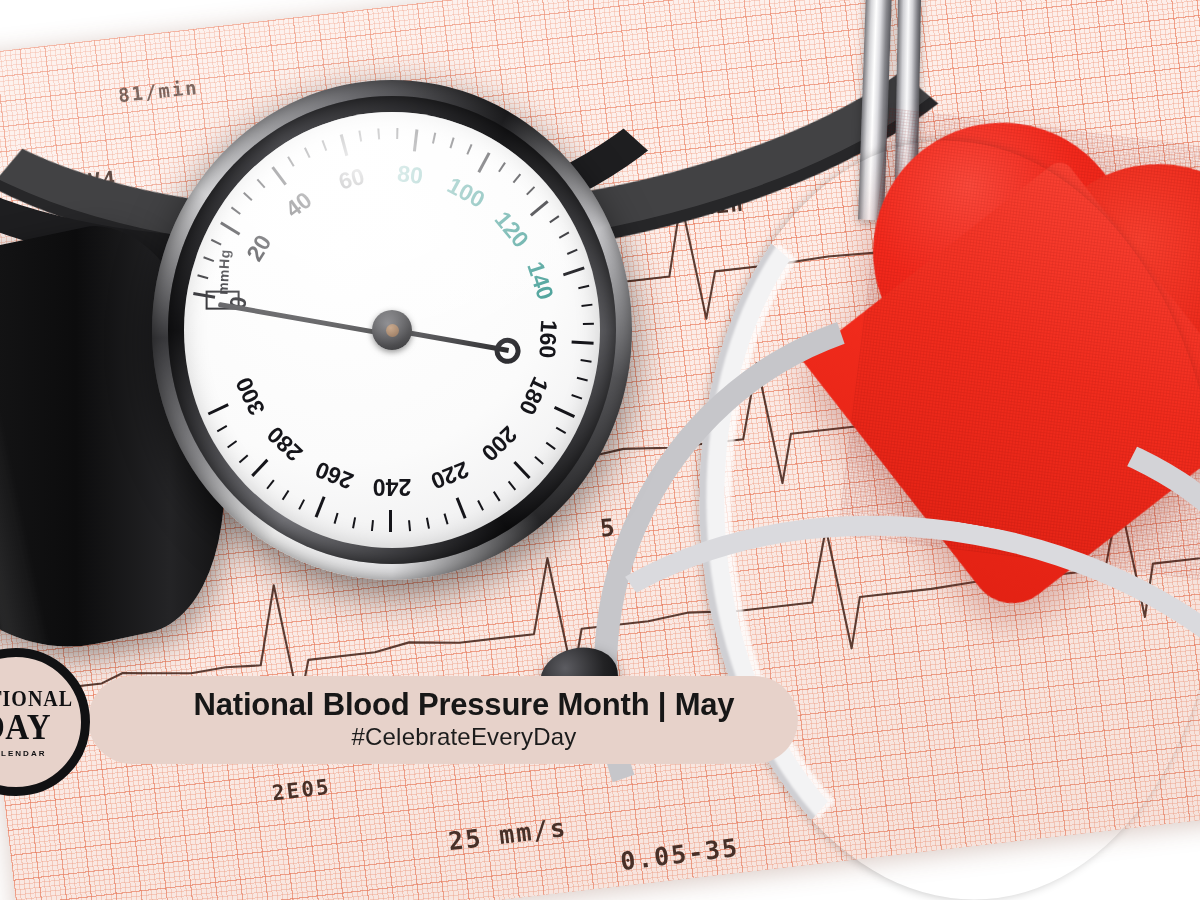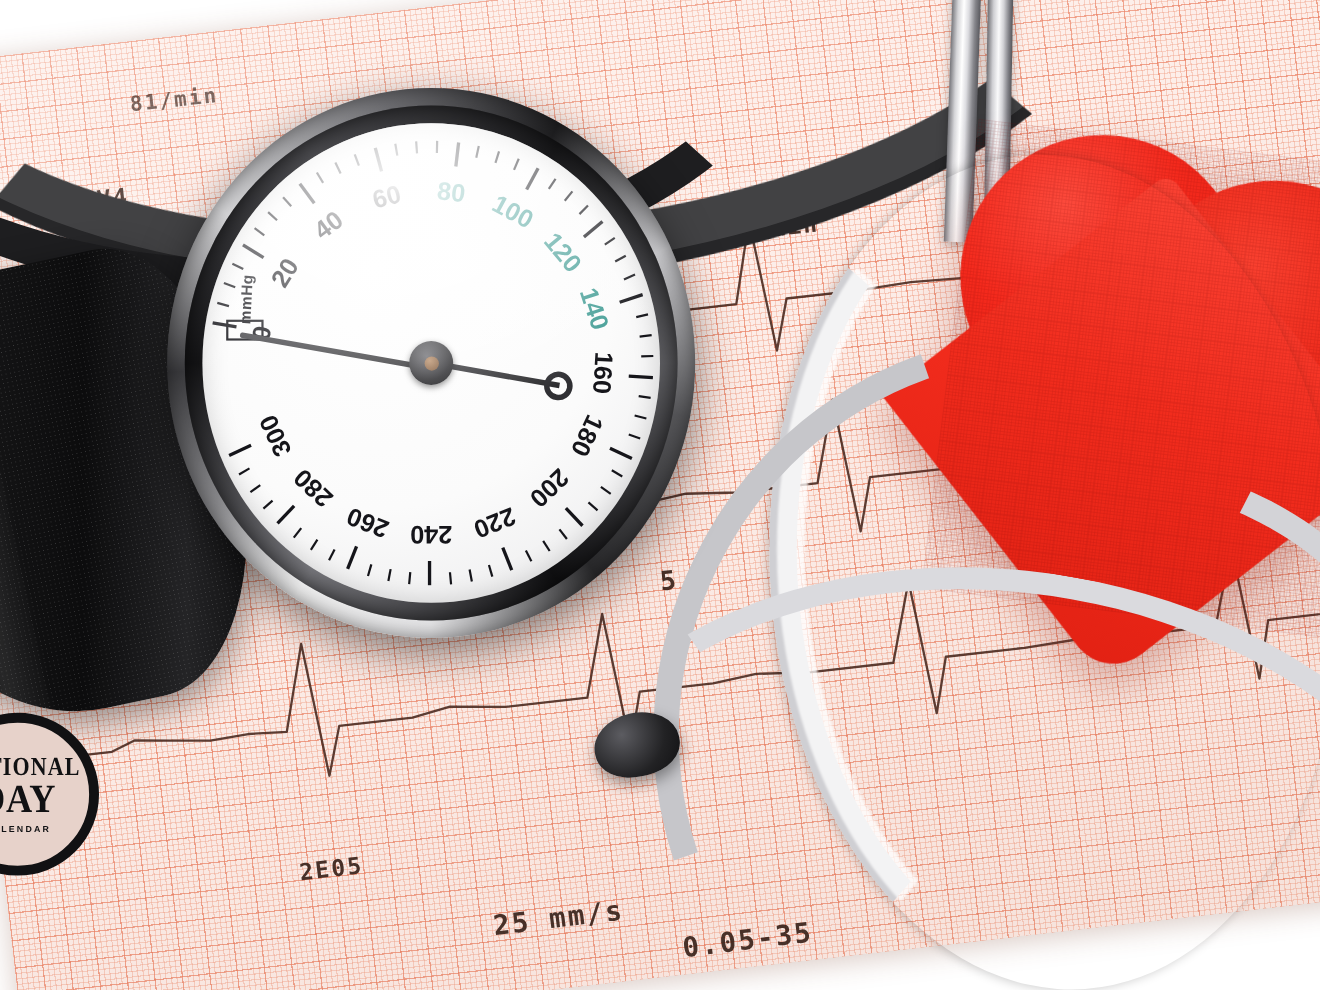--- a/index.html
+++ b/index.html
@@ -448,20 +448,26 @@
       <div class="mmhg" id="mmhg" style="left: 50%; top: 50%; transform-origin: 0px 0px; transform: rotate(199deg) translateX(178px) rotate(74deg) translate(-50%, -50%);">mmHg</div>
       <div class="needle" id="needle" style="transform: rotate(190deg) translateY(-50%);"></div>
       <div class="needle-tail" id="needletail" style="transform: rotate(370deg) translateY(-50%);">
         <div class="needle-ring" id="needlering" style="left: 104px; top: 50%; transform: translateY(-50%);"></div>
       </div>
       <div class="hub"></div>
       <div class="face-sheen"></div>
     </div>
   </div>
 
+  <div class="banner">
+    <div class="banner-inner">
+      <div class="banner-title">National Blood Pressure Month | May</div>
+      <div class="banner-sub">#CelebrateEveryDay</div>
+    </div>
+  </div>
 
   <div class="logo">
     <div class="logo-l1">NATIONAL</div>
     <div class="logo-l2">DAY</div>
     <div class="logo-l3">CALENDAR</div>
   </div>
 
 </div>
 
 </body></html>

